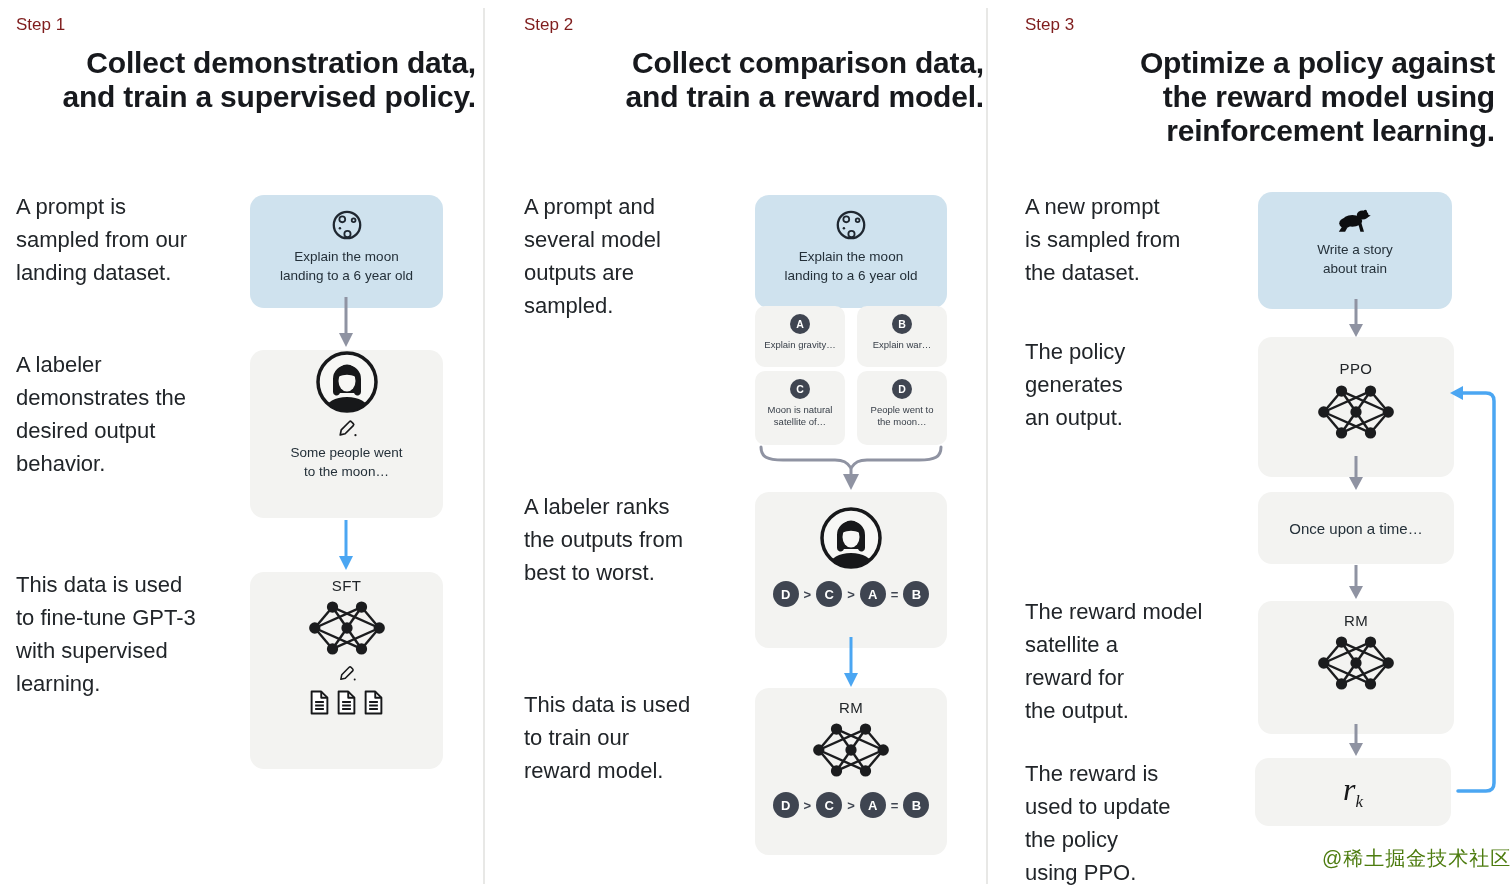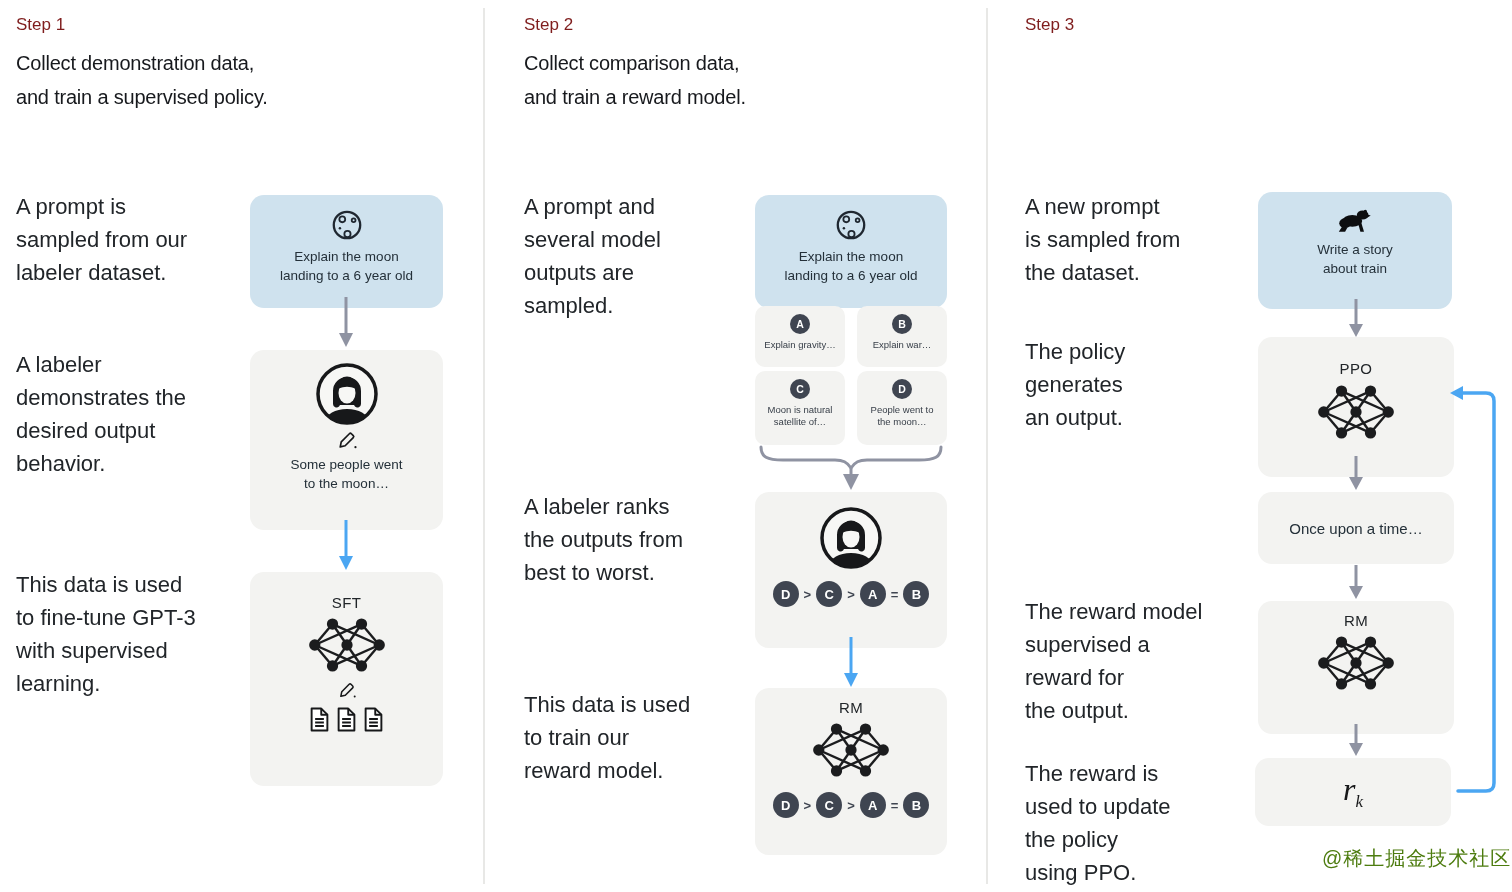--- a/index.html
+++ b/index.html
@@ -13,22 +13,22 @@
     --divider:#e8e8e6;
     --icon:#1b1c1e;
   }
   html,body{margin:0;padding:0;background:#fff;}
   #page{
     position:relative;width:1512px;height:892px;background:#ffffff;overflow:hidden;
     font-family:"Liberation Sans", sans-serif;color:var(--ink);
   }
   .divider{position:absolute;top:8px;width:2px;height:876px;background:var(--divider);}
   .step-label{position:absolute;font-size:17px;line-height:22px;color:#7f1d1d;}
-  .title{position:absolute;font-size:20px;line-height:34px;font-weight:normal;color:var(--title);
-    white-space:pre-line;letter-spacing:-0.2px;}
+  .title{position:absolute;font-size:30px;line-height:34px;font-weight:bold;color:var(--title);
+    white-space:pre-line;letter-spacing:-0.2px;text-align:right;}
   .para{position:absolute;font-size:22px;line-height:33px;color:var(--ink);white-space:pre-line;}
   .box{position:absolute;border-radius:14px;display:flex;flex-direction:column;align-items:center;}
   .bluebox{background:var(--blue-box);}
   .graybox{background:var(--gray-box);}
   .caption{font-size:13.5px;line-height:19px;text-align:center;color:#243039;white-space:pre-line;}
   .model-label{font-size:15px;line-height:18px;color:#212529;letter-spacing:.4px;}
   .opt-card{position:absolute;background:var(--gray-box);border-radius:10px;display:flex;
     flex-direction:column;align-items:center;padding-top:8px;}
   .opt-chip{width:20px;height:20px;border-radius:50%;background:var(--chip);color:#fff;
     font-size:10.5px;font-weight:bold;display:flex;align-items:center;justify-content:center;}
@@ -118,62 +118,62 @@
 
   <div class="divider" style="left:483px"></div>
   <div class="divider" style="left:986px"></div>
 
   <div class="step-label" style="left:16px;top:14px">Step 1</div>
   <div class="title" style="left:16px;top:46px;width:460px">Collect demonstration data,
 and train a supervised policy.</div>
 
   <div class="para" style="left:16px;top:190px">A prompt is
 sampled from our
-labeler dataset.</div>
+landing dataset.</div>
 
   <div class="box bluebox" style="left:250px;top:195px;width:193px;height:100px;padding-top:13px">
     <svg width="34" height="34" viewBox="0 0 36 36">
         <use href="#moon"></use>
       </svg>
     <div class="caption" style="margin-top:5px">Explain the moon
 landing to a 6 year old</div>
   </div>
 
   <svg class="arr" style="left:338px;top:297px" width="16" height="50">
     <line x1="8" y1="0" x2="8" y2="37" stroke="#8f93a2" stroke-width="3"></line>
     <polygon points="1,36 15,36 8,50" fill="#8f93a2"></polygon>
   </svg>
 
   <div class="para" style="left:16px;top:348px">A labeler
 demonstrates the
 desired output
 behavior.</div>
 
-  <div class="box graybox" style="left:250px;top:350px;width:193px;height:168px;padding-top:12px">
+  <div class="box graybox" style="left:250px;top:350px;width:193px;height:168px;">
     <svg width="64" height="64" viewBox="0 0 64 64">
         <use href="#avatar"></use>
       </svg>
     <svg width="22" height="22" viewBox="0 0 26 26" style="margin-top:3px">
         <use href="#pencil"></use>
       </svg>
     <div class="caption" style="margin-top:4px">Some people went
 to the moon…</div>
   </div>
 
   <svg class="arr" style="left:338px;top:520px" width="16" height="50">
     <line x1="8" y1="0" x2="8" y2="37" stroke="#4ba6f2" stroke-width="3"></line>
     <polygon points="1,36 15,36 8,50" fill="#4ba6f2"></polygon>
   </svg>
 
   <div class="para" style="left:16px;top:568px">This data is used
 to fine-tune GPT-3
 with supervised
 learning.</div>
 
-  <div class="box graybox" style="left:250px;top:572px;width:193px;height:192px;padding-top:22px">
+  <div class="box graybox" style="left:250px;top:572px;width:193px;height:192px;padding-top:5px">
     <div class="model-label">SFT</div>
     <svg width="84" height="58" viewBox="0 0 100 72" style="margin-top:4px">
         <use href="#net"></use>
       </svg>
     <svg width="20" height="20" viewBox="0 0 26 26" style="margin-top:6px">
         <use href="#pencil"></use>
       </svg>
     <div class="docs-row" style="margin-top:7px">
       <svg width="21" height="25" viewBox="0 0 24 28">
           <use href="#doc"></use>
@@ -267,20 +267,23 @@
       <div class="rank-op">&gt;</div>
       <div class="rank-chip">C</div>
       <div class="rank-op">&gt;</div>
       <div class="rank-chip">A</div>
       <div class="rank-op">=</div>
       <div class="rank-chip">B</div>
     </div>
   </div>
 
   <div class="step-label" style="left:1025px;top:14px">Step 3</div>
+  <div class="title" style="left:1025px;top:46px;width:470px">Optimize a policy against
+the reward model using
+reinforcement learning.</div>
 
   <div class="para" style="left:1025px;top:190px">A new prompt
 is sampled from
 the dataset.</div>
 
   <div class="box bluebox" style="left:1258px;top:192px;width:194px;height:103px;padding-top:14px">
     <svg width="36" height="28" viewBox="0 0 40 30">
         <use href="#frog"></use>
       </svg>
     <div class="caption" style="margin-top:6px">Write a story
@@ -311,21 +314,21 @@
   <div class="box graybox" style="left:1258px;top:492px;width:196px;height:72px;justify-content:center">
     <div class="caption" style="font-size:15px">Once upon a time…</div>
   </div>
 
   <svg class="arr" style="left:1348px;top:565px" width="16" height="34">
     <line x1="8" y1="0" x2="8" y2="22" stroke="#8f93a2" stroke-width="3"></line>
     <polygon points="1,21 15,21 8,34" fill="#8f93a2"></polygon>
   </svg>
 
   <div class="para" style="left:1025px;top:595px">The reward model
-supervised a
+satellite a
 reward for
 the output.</div>
 
   <div class="box graybox" style="left:1258px;top:601px;width:196px;height:122px;padding-top:11px">
     <div class="model-label">RM</div>
     <svg width="84" height="58" viewBox="0 0 100 72" style="margin-top:4px">
         <use href="#net"></use>
       </svg>
   </div>
 

